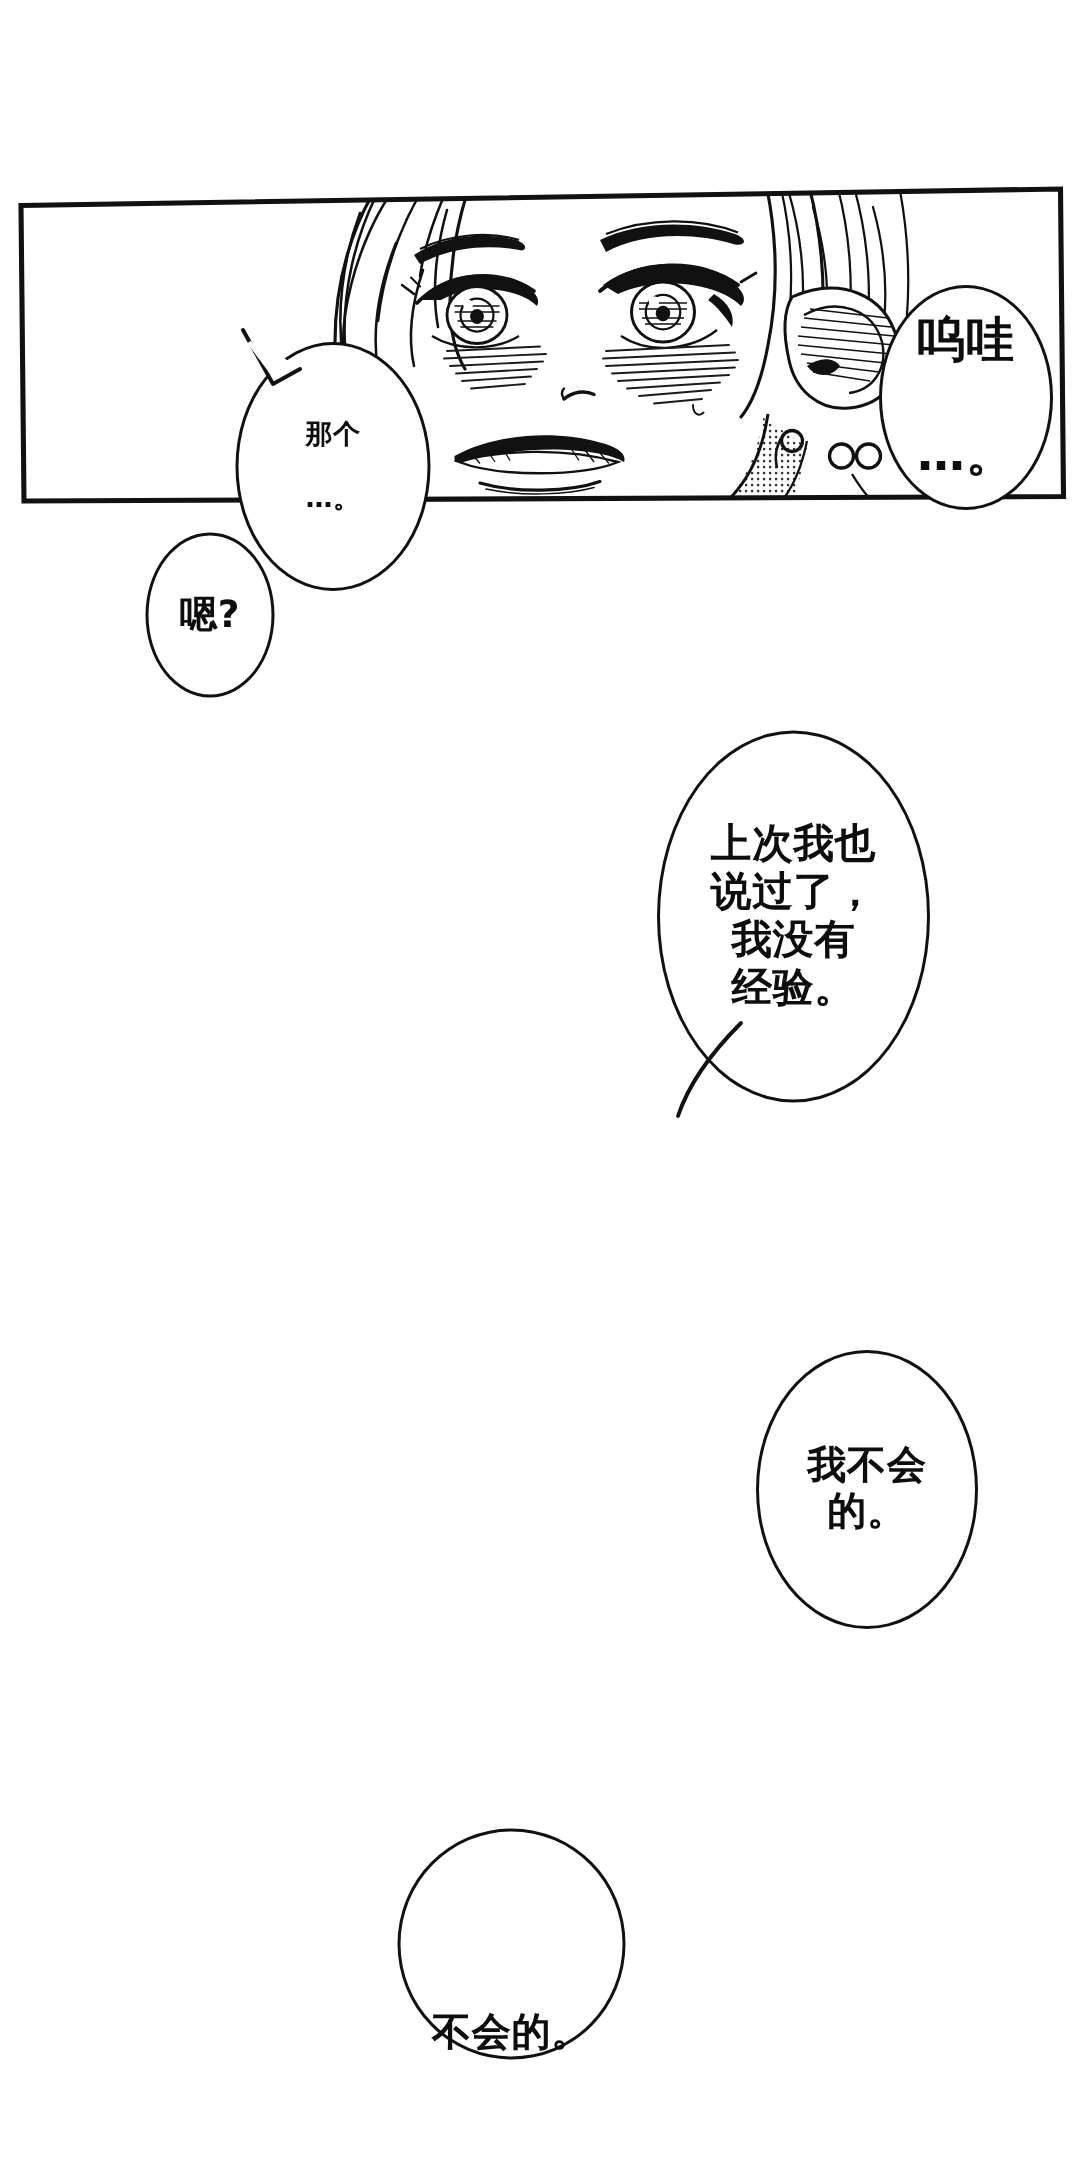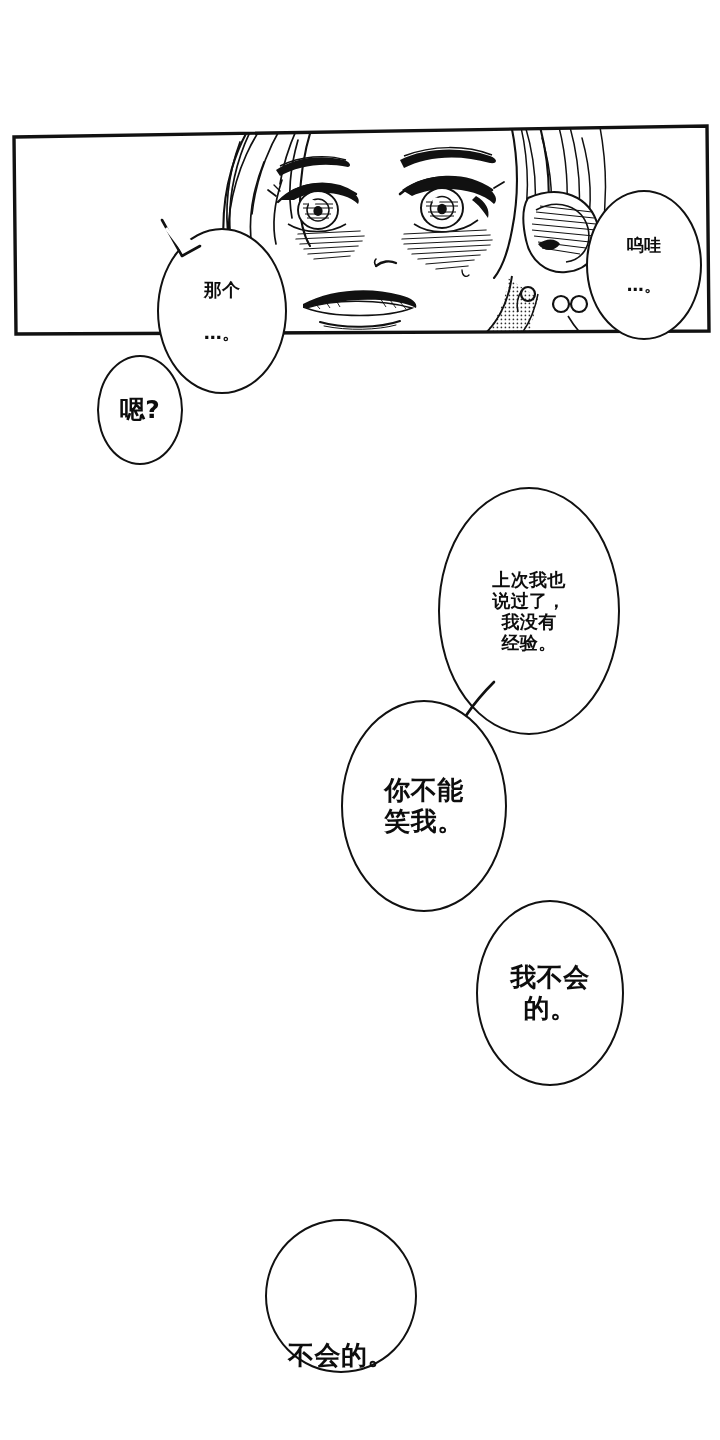--- a/index.html
+++ b/index.html
@@ -52,22 +52,22 @@
     white-space: pre-line;
     padding: 0 4px;
   }
   .bubble-tail {
     position: absolute;
     pointer-events: none;
   }
   
   #bubble-nage   { font-size: 18px; text-align: right; }
   #bubble-en     { font-size: 25px; }
-  #bubble-wuwa   { font-size: 17px; }
-  #bubble-shangci{ font-size: 18px; }
+  #bubble-wuwa   { font-size: 32px; }
+  #bubble-shangci{ font-size: 27px; }
   #bubble-nibuneng{font-size: 26px; }
   #bubble-wobuhui{ font-size: 26px; }
   #bubble-shiwang{ font-size: 26px; }
   #bubble-buhui  { font-size: 26px; }
 </style>
 </head>
 <body>
 
 <div id="page">
 
@@ -279,26 +279,22 @@
   <div class="bubble" id="bubble-shangci" style="left:438px; top:487px; width:182px; height:248px;">
     <span class="txt">上次我也
 说过了，
 我没有
 经验。</span>
   </div>
   <svg class="bubble-tail" style="left:438px; top:672px; width:70px; height:90px;" viewBox="0 0 70 90">
     <path d="M56,10 C32,34 20,54 14,72" fill="none" stroke="#111111" stroke-width="2.6" stroke-linecap="round"></path>
   </svg>
 
-  <div class="bubble" id="bubble-nibuneng" style="left:341px; top:700px; width:166px; height:212px;">
-    <span class="txt">你不能
-笑我。</span>
-  </div>
-
-  <div class="bubble" id="bubble-wobuhui" style="left:476px; top:900px; width:148px; height:186px;">
+
+  <div class="bubble" id="bubble-wobuhui" style="left:504px; top:900px; width:148px; height:186px;">
     <span class="txt">我不会
 的。</span>
   </div>
 
 
   <div class="bubble" id="bubble-buhui" style="left:265px; top:1219px; width:152px; height:154px;align-items:flex-end;">
     <span class="txt">不会的。</span>
   </div>
 
 </div>

